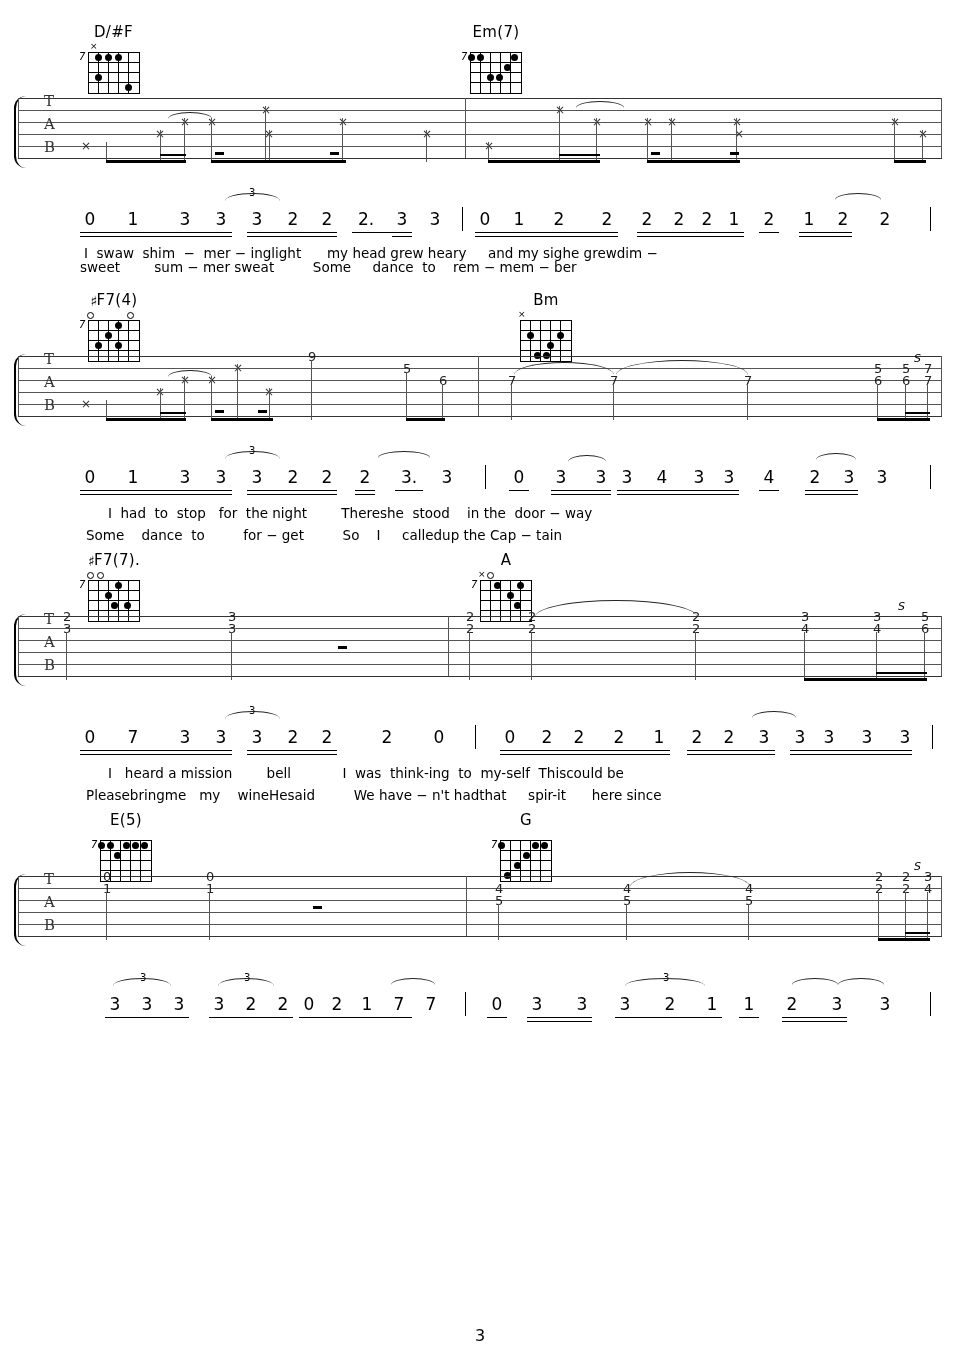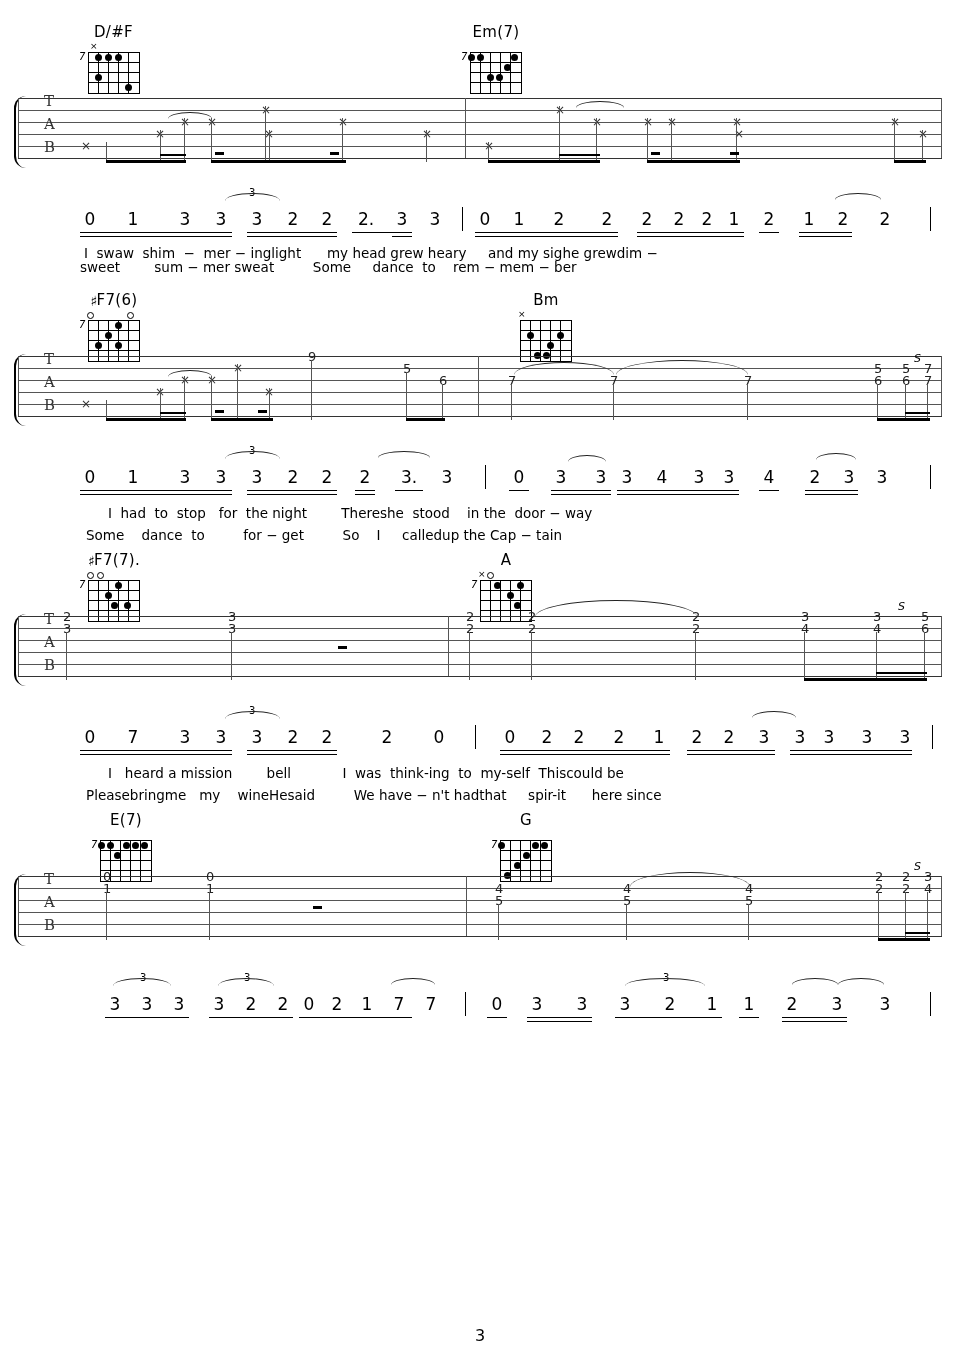--- a/index.html
+++ b/index.html
@@ -220,21 +220,21 @@
       <div class="nbar" style="left:930px;top:2px;height:24px;"></div>
     </div>
 
     <div class="lyric" style="left:84px;top:246px;">I  swaw  shim  −  mer − inglight      my head grew heary     and my sighe grewdim −</div>
     <div class="lyric" style="left:80px;top:260px;">sweet        sum − mer sweat         Some     dance  to    rem − mem − ber</div>
   </div>
 
   <div class="system" style="top:258px;height:290px;">
 
     <div class="chord" style="left:88px;top:62px;">
-      <div class="chord-name"><span class="sharp">♯</span><span>F7(6)</span></div>
+      <div class="chord-name"><span class="sharp">♯</span><span>F7(4)</span></div>
       <div class="fretnum" style="left:-9px;top:-1px;">7</div>
       <div class="open" style="left:-1px;top:-8px;"></div>
       <div class="open" style="left:39px;top:-8px;"></div>
       <div class="grid" style="width:50px;height:40px;">
         <div class="v" style="left:9px;"></div>
           <div class="v" style="left:19px;"></div>
         <div class="v" style="left:29px;"></div>
           <div class="v" style="left:39px;"></div>
         <div class="h" style="top:9px;"></div>
           <div class="h" style="top:19px;"></div>
@@ -525,21 +525,21 @@
       <div class="nbar" style="left:932px;top:2px;height:24px;"></div>
     </div>
 
     <div class="lyric" style="left:108px;top:248px;">I   heard a mission        bell            I  was  think-ing  to  my-self  Thiscould be</div>
     <div class="lyric" style="left:86px;top:270px;">Pleasebringme   my    wineHesaid         We have − n't hadthat     spir-it      here since</div>
   </div>
 
   <div class="system" style="top:778px;height:300px;">
 
     <div class="chord" style="left:100px;top:62px;">
-      <div class="chord-name">E(7)</div>
+      <div class="chord-name">E(5)</div>
       <div class="fretnum" style="left:-9px;top:-1px;">7</div>
       <div class="grid" style="width:50px;height:40px;">
         <div class="v" style="left:9px;"></div>
           <div class="v" style="left:19px;"></div>
         <div class="v" style="left:29px;"></div>
           <div class="v" style="left:39px;"></div>
         <div class="h" style="top:9px;"></div>
           <div class="h" style="top:19px;"></div>
           <div class="h" style="top:29px;"></div>
         <div class="dot" style="left:-3px;top:1px;"></div>

